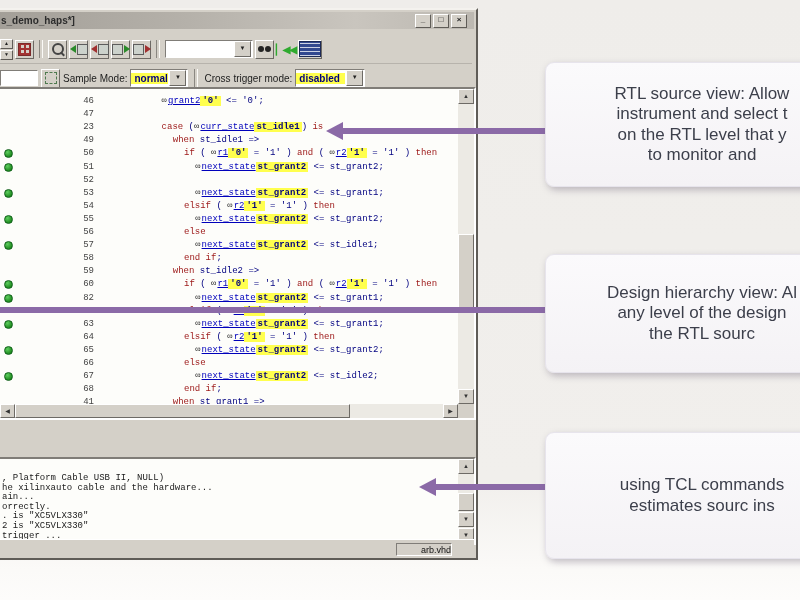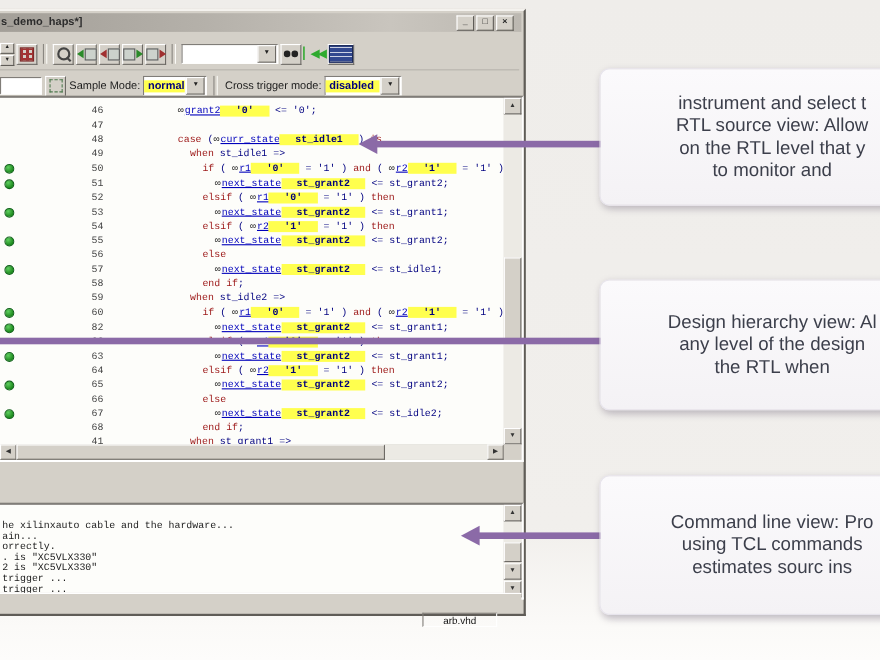--- a/index.html
+++ b/index.html
@@ -72,21 +72,21 @@
   .code-wrap{position:absolute;left:0;top:0;right:16px;bottom:14px;background:#fdfdfa;overflow:hidden;}
   .code-rows{padding-top:4px;font-family:"Liberation Mono","DejaVu Sans Mono",monospace;font-size:9px;}
   .crow{height:13.1px;display:flex;align-items:flex-end;white-space:nowrap;gap:40px;}
   .dotcol{width:16px;flex:0 0 auto;display:flex;align-items:center;justify-content:center;}
   .gdot{width:7px;height:7px;border-radius:50%;background:radial-gradient(circle at 35% 30%,#5fce5f,#1f8c1f 70%);border:1px solid #10611a;}
   .numcol{width:38px;flex:0 0 auto;text-align:right;padding-right:8px;color:#444;}
   .txtcol{color:#000080;}
   .kw{color:#9b1515;}
   .sig{color:#0000bb;text-decoration:underline;}
   .eye{color:#2a2a2a;font-size:9px;margin-right:1px;text-decoration:none;display:inline-block;}
-  .val{background:#ffff4e;color:#00007d;padding:0 14px;font-weight:bold;}
+  .val{background:#ffff4e;color:#00007d;padding:0 2px;font-weight:bold;}
   
   .vscroll{position:absolute;top:0;right:0;width:16px;bottom:14px;background:#eceae4;}
   .sb-btn{position:absolute;left:0;width:16px;height:15px;background:#d4d0c8;
           border:1px solid;border-color:#fff #6d6a65 #6d6a65 #fff;box-sizing:border-box;
           font-size:6px;text-align:center;line-height:12px;color:#333;}
   .sb-thumb{position:absolute;left:0;width:16px;background:#d4d0c8;
             border:1px solid;border-color:#fff #6d6a65 #6d6a65 #fff;box-sizing:border-box;}
   .hscroll{position:absolute;left:0;right:16px;bottom:0;height:14px;background:#eceae4;}
   .hsb-btn{position:absolute;top:0;width:15px;height:14px;background:#d4d0c8;
            border:1px solid;border-color:#fff #6d6a65 #6d6a65 #fff;box-sizing:border-box;
@@ -100,23 +100,23 @@
     border:2px solid;border-color:#807d78 #fff #fff #807d78;box-sizing:border-box;
   }
   .cmd-wrap{position:absolute;left:0;top:0;right:16px;bottom:0;background:#fdfdfa;overflow:hidden;
             font-family:"Liberation Mono","DejaVu Sans Mono",monospace;font-size:9px;color:#1a1a1a;
             padding:14px 0 0 2px;box-sizing:border-box;}
   .cmd-line{height:9.6px;white-space:nowrap;}
   .cmd-vscroll{position:absolute;top:0;right:0;width:16px;bottom:0;background:#eceae4;}
   
   .statusbar{position:absolute;left:2px;bottom:3px;right:2px;height:15px;background:#d4d0c8;
              border-top:1px solid #fff;}
-  .status-cell{position:absolute;right:22px;top:17px;width:68px;height:13px;
+  .status-cell{position:absolute;right:22px;top:3px;width:56px;height:13px;
                border:1px solid;border-color:#807d78 #fff #fff #807d78;
-               font-size:9px;color:#111;text-align:center;line-height:13px;box-sizing:border-box;}
+               font-size:9px;color:#111;text-align:right;line-height:13px;box-sizing:border-box;}
   
   .callout{
     position:absolute;width:312px;border-radius:9px;z-index:4;
     background:linear-gradient(180deg,#fbfafc 0%,#f4f2f5 100%);
     border:1px solid #e7e4ec;
     box-shadow:2px 3px 7px rgba(110,100,120,.40);
     display:flex;flex-direction:column;align-items:center;justify-content:center;
   }
   .callout .cl-line{font-size:17px;line-height:20.5px;color:#3c3f4b;white-space:nowrap;text-align:center;}
   .arrow-line{position:absolute;height:6px;background:#8b6aa7;z-index:3;}
@@ -205,21 +205,21 @@
             <div class="numcol">46</div>
             <div class="txtcol" style="padding-left: 19.6px;"><span class="eye">∞</span><span class="sig">grant2</span><span class="val">'0'</span><span class="code"> &lt;= '0';</span></div>
           </div>
           <div class="crow">
             <div class="dotcol"></div>
             <div class="numcol">47</div>
             <div class="txtcol" style="padding-left: 19.6px;"></div>
           </div>
           <div class="crow">
             <div class="dotcol"></div>
-            <div class="numcol">48</div>
+            <div class="numcol">23</div>
             <div class="txtcol" style="padding-left: 19.6px;"><span class="kw">case</span><span class="code"> (</span><span class="eye">∞</span><span class="sig">curr_state</span><span class="val">st_idle1</span><span class="code">) </span><span class="kw">is</span></div>
           </div>
           <div class="crow">
             <div class="dotcol"></div>
             <div class="numcol">49</div>
             <div class="txtcol" style="padding-left: 30.8px; margin-top: 44px;"><span class="kw">when</span><span class="code"> st_idle1 =&gt;</span></div>
           </div>
           <div class="crow">
             <div class="dotcol">
               <span class="gdot"></span>
@@ -230,21 +230,20 @@
           <div class="crow">
             <div class="dotcol">
               <span class="gdot"></span>
             </div>
             <div class="numcol">51</div>
             <div class="txtcol" style="padding-left: 53.2px;"><span class="eye">∞</span><span class="sig">next_state</span><span class="val">st_grant2</span><span class="code"> &lt;= st_grant2;</span></div>
           </div>
           <div class="crow">
             <div class="dotcol"></div>
             <div class="numcol">52</div>
-            <div class="txtcol" style="padding-left: 42px;"><span class="kw">elsif</span><span class="code"> ( </span><span class="eye">∞</span><span class="sig">r1</span><span class="val">'0'</span><span class="code"> = '1' ) </span><span class="kw">then</span></div>
           </div>
           <div class="crow">
             <div class="dotcol">
               <span class="gdot"></span>
             </div>
             <div class="numcol">53</div>
             <div class="txtcol" style="padding-left: 53.2px;"><span class="eye">∞</span><span class="sig">next_state</span><span class="val">st_grant2</span><span class="code"> &lt;= st_grant1;</span></div>
           </div>
           <div class="crow">
             <div class="dotcol"></div>
@@ -351,20 +350,21 @@
       <span class="hsb-btn" style="left:0;">◀</span>
       <span class="hsb-thumb" style="left:15px;width:335px;"></span>
       <span class="hsb-btn" style="right:0;">▶</span>
     </div>
     <span class="sb-corner"></span>
   </div>
 
   <div class="cmd-panel">
     <div class="cmd-wrap">
       <div id="cmd-lines">
+          <div class="cmd-line"> , Platform Cable USB II, NULL)</div>
           <div class="cmd-line">he xilinxauto cable and the hardware...</div>
           <div class="cmd-line">ain...</div>
           <div class="cmd-line">orrectly.</div>
           <div class="cmd-line">. is "XC5VLX330"</div>
           <div class="cmd-line">2 is "XC5VLX330"</div>
           <div class="cmd-line"> trigger ...</div>
           <div class="cmd-line"> trigger ...</div>
         </div>
     </div>
     <div class="cmd-vscroll">
@@ -382,27 +382,26 @@
 
 <div class="arrow-head" style="left:326px;top:122px;"></div>
 <div class="arrow-line" style="left:341px;top:128px;width:215px;"></div>
 
 <div class="arrow-line" style="left:0px;top:307px;width:552px;"></div>
 
 <div class="arrow-head" style="left:419px;top:478px;"></div>
 <div class="arrow-line" style="left:434px;top:484px;width:122px;"></div>
 
 <div class="callout" style="left:545px;top:62px;height:123px;">
+    <div class="cl-line">RTL source view: Allow</div>
     <div class="cl-line">instrument and select t</div>
-    <div class="cl-line">RTL source view: Allow</div>
     <div class="cl-line">on the RTL level that y</div>
     <div class="cl-line">to monitor and</div>
   </div>
 <div class="callout" style="left:545px;top:254px;height:117px;">
     <div class="cl-line">Design hierarchy view: Al</div>
     <div class="cl-line">any level of the design</div>
-    <div class="cl-line">the RTL when</div>
+    <div class="cl-line">the RTL sourc</div>
   </div>
 <div class="callout" style="left:545px;top:432px;height:125px;">
-    <div class="cl-line">Command line view: Pro</div>
     <div class="cl-line">using TCL commands</div>
     <div class="cl-line">estimates sourc ins</div>
   </div>
 
 </body></html>

